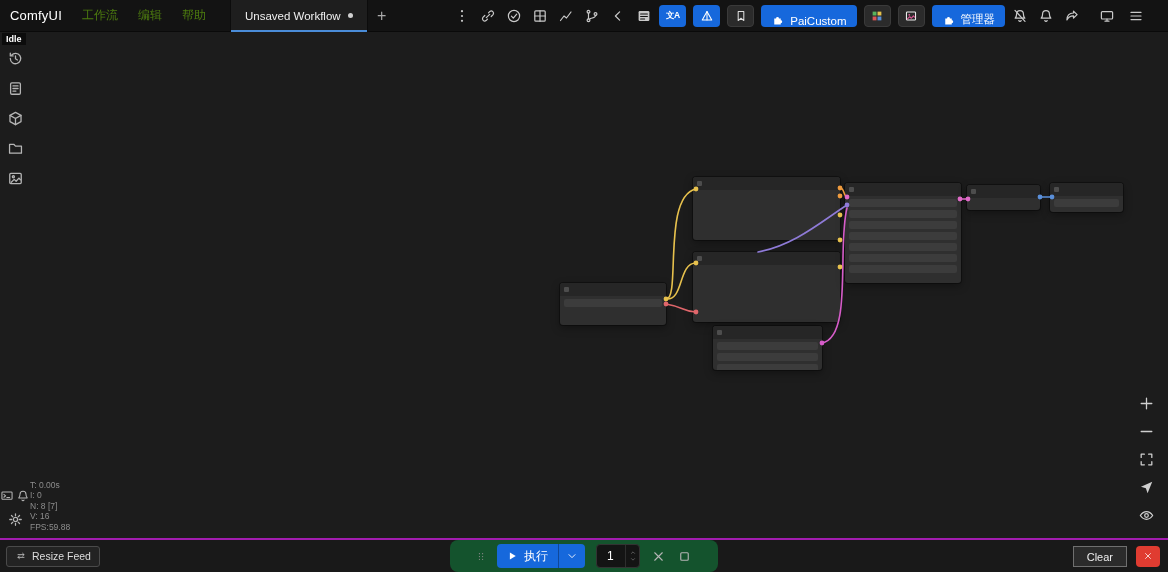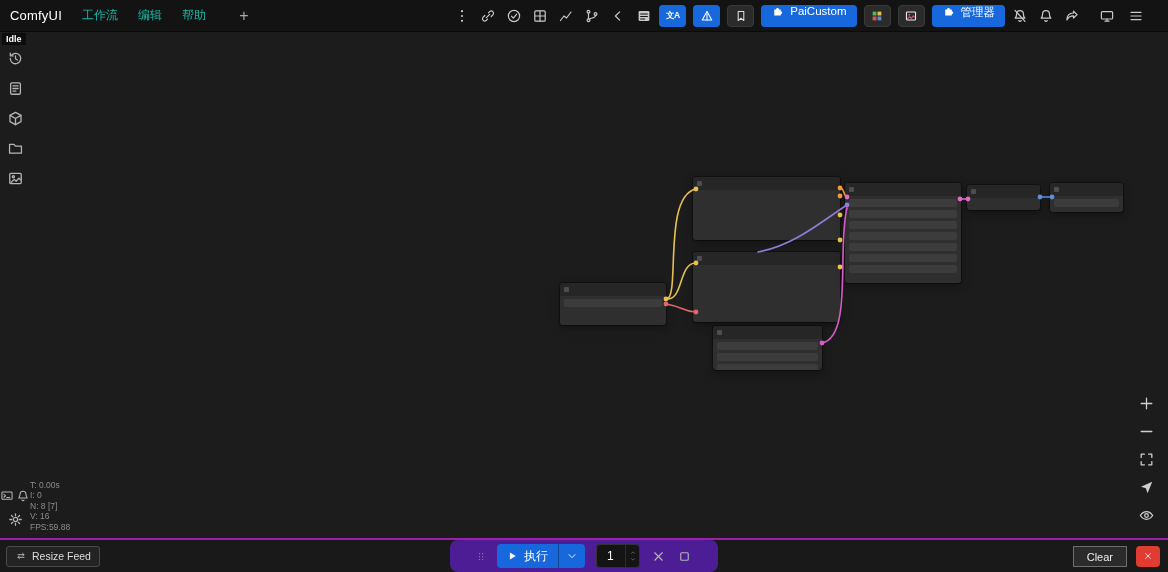--- a/index.html
+++ b/index.html
@@ -5,42 +5,42 @@
   *{margin:0;padding:0;box-sizing:border-box}
   html,body{width:1168px;height:572px;overflow:hidden;background:#1c1c1c;
     font-family:"Liberation Sans",sans-serif;color:#ddd}
   #stage{position:relative;width:1168px;height:572px}
 
   
   .topbar{position:absolute;top:0;left:0;right:0;height:32px;background:#131313;
     display:flex;align-items:center;z-index:30;border-bottom:1px solid #0a0a0a}
   .brand{font-size:13px;font-weight:normal;color:#fff;padding:0 10px;letter-spacing:.2px}
   .menus{display:flex;align-items:center}
-  .menu-item{padding:0 10px;font-size:12px;color:#14b8a6;cursor:default}
+  .menu-item{padding:0 10px;font-size:12px;color:#4d7c0f;cursor:default}
   .tabstrip{margin-left:14px;height:32px;display:flex;align-items:stretch}
   .tab{display:flex;align-items:center;gap:7px;padding:0 14px;background:#1e1e1e;
     border-left:1px solid #0c0c0c;border-right:1px solid #0c0c0c;
     box-shadow:inset 0 -2px 0 var(--underline,#4a8cd8)}
   .tab-label{font-size:11.5px;color:#efefef}
   .unsaved-dot{width:5px;height:5px;border-radius:50%;background:#d0d0d0}
   .newtab{width:28px;background:none;border:none;color:#aaa;font-size:16px;cursor:pointer}
   .tb-right{margin-left:auto;display:flex;align-items:center;gap:7px;padding-right:24px}
   .tb-icons{display:flex;align-items:center;gap:10px}
   .tb-icons.far{margin-left:12px;gap:13px}
   .i{display:inline-flex;align-items:center;justify-content:center}
   .i svg{width:100%;height:100%;display:block}
   .tb-icon{width:16px;height:16px;color:#c9c9c9;cursor:pointer}
   .sq-btn{width:27px;height:22px;border:none;border-radius:4px;display:flex;
     align-items:center;justify-content:center;cursor:pointer}
   .sq-btn.blue{background:var(--accent,#1668dc);color:#fff}
   .sq-btn.dark{background:#2b2b2b;color:#ddd;border:1px solid #3a3a3a}
   .sq-btn .i{width:14px;height:14px}
   .glyph-cn{font-size:8.5px;font-weight:bold;color:#fff;letter-spacing:-.5px}
   .pill-btn{height:22px;border:none;border-radius:4px;background:var(--accent,#1668dc);
-    color:#fff;display:flex;align-items:flex-start;gap:6px;padding:0 10px;font-size:11.5px;cursor:pointer}
+    color:#fff;display:flex;align-items:flex-end;gap:6px;padding:0 10px;font-size:11.5px;cursor:pointer}
   .pill-btn .i{width:13px;height:13px;color:#fff}
 
   
   .status-chip{position:absolute;top:33px;left:2px;font-size:9px;font-weight:bold;color:#fff;
     background:rgba(0,0,0,.55);padding:1px 4px;z-index:25}
 
   
   .sidebar{position:absolute;left:0;top:32px;bottom:34px;width:30px;display:flex;
     flex-direction:column;align-items:center;padding:18px 0 6px;z-index:20}
   .sb-main{display:flex;flex-direction:column;gap:13px;align-items:center}
@@ -68,21 +68,21 @@
     gap:11px;z-index:25}
   .zoom-icon{width:17px;height:17px;color:#cfcfcf;cursor:pointer}
 
   
   .bottombar{position:absolute;left:0;right:0;bottom:0;height:34px;background:#191919;
     border-top:2px solid #a21caf;z-index:30;display:flex;align-items:center;padding:0 6px}
   .resize-feed{height:21px;display:flex;align-items:center;gap:5px;background:#232323;
     border:1px solid #4a4a4a;border-radius:3px;color:#ddd;font-size:10.5px;padding:0 8px;cursor:pointer}
   .resize-feed .i{width:12px;height:12px;color:#bbb}
   .exec-group{position:absolute;left:50%;top:50%;transform:translate(-50%,-50%);
-    display:flex;align-items:center;gap:11px;background:#4c1d95;border-radius:8px;padding:4px 26px}
+    display:flex;align-items:center;gap:11px;background:#14532d;border-radius:8px;padding:4px 26px}
   .handle{width:10px;height:15px;color:#8a8a8a;cursor:grab}
   .exec-btn{display:flex;align-items:center;background:var(--accent,#1668dc);height:24px;
     border-radius:4px;color:#fff;font-size:12px;cursor:pointer}
   .exec-btn .lbl{padding:0 10px 0 6px}
   .exec-btn .i{width:12px;height:12px;color:#fff}
   .exec-btn .play{margin-left:9px}
   .exec-btn .split{width:1px;align-self:stretch;background:rgba(0,0,0,.3)}
   .exec-btn .chev{width:26px;display:flex;align-items:center;justify-content:center;align-self:stretch}
   .batch{width:44px;height:24px;background:#141414;border:1px solid #333;border-radius:4px;
     display:flex;align-items:center;cursor:text}
@@ -104,20 +104,24 @@
 <div id="stage">
 
   <header class="topbar">
     <div class="brand">ComfyUI</div>
     <nav class="menus">
         <div class="menu-item">工作流</div>
         <div class="menu-item">编辑</div>
         <div class="menu-item">帮助</div>
       </nav>
     <div class="tabstrip">
+      <div class="tab active">
+        <span class="tab-label">Unsaved Workflow</span>
+        <span class="unsaved-dot"></span>
+      </div>
       <button class="newtab">+</button>
     </div>
     <div class="tb-right">
       <div class="tb-icons">
           <span class="i tb-icon">
             <svg viewBox="0 0 16 16" fill="none" stroke="currentColor" stroke-width="1.2" stroke-linecap="round" stroke-linejoin="round">
               <circle cx="8" cy="3.2" r="1.1" fill="currentColor" stroke="none"></circle>
               <circle cx="8" cy="8" r="1.1" fill="currentColor" stroke="none"></circle>
               <circle cx="8" cy="12.8" r="1.1" fill="currentColor" stroke="none"></circle>
             </svg>

